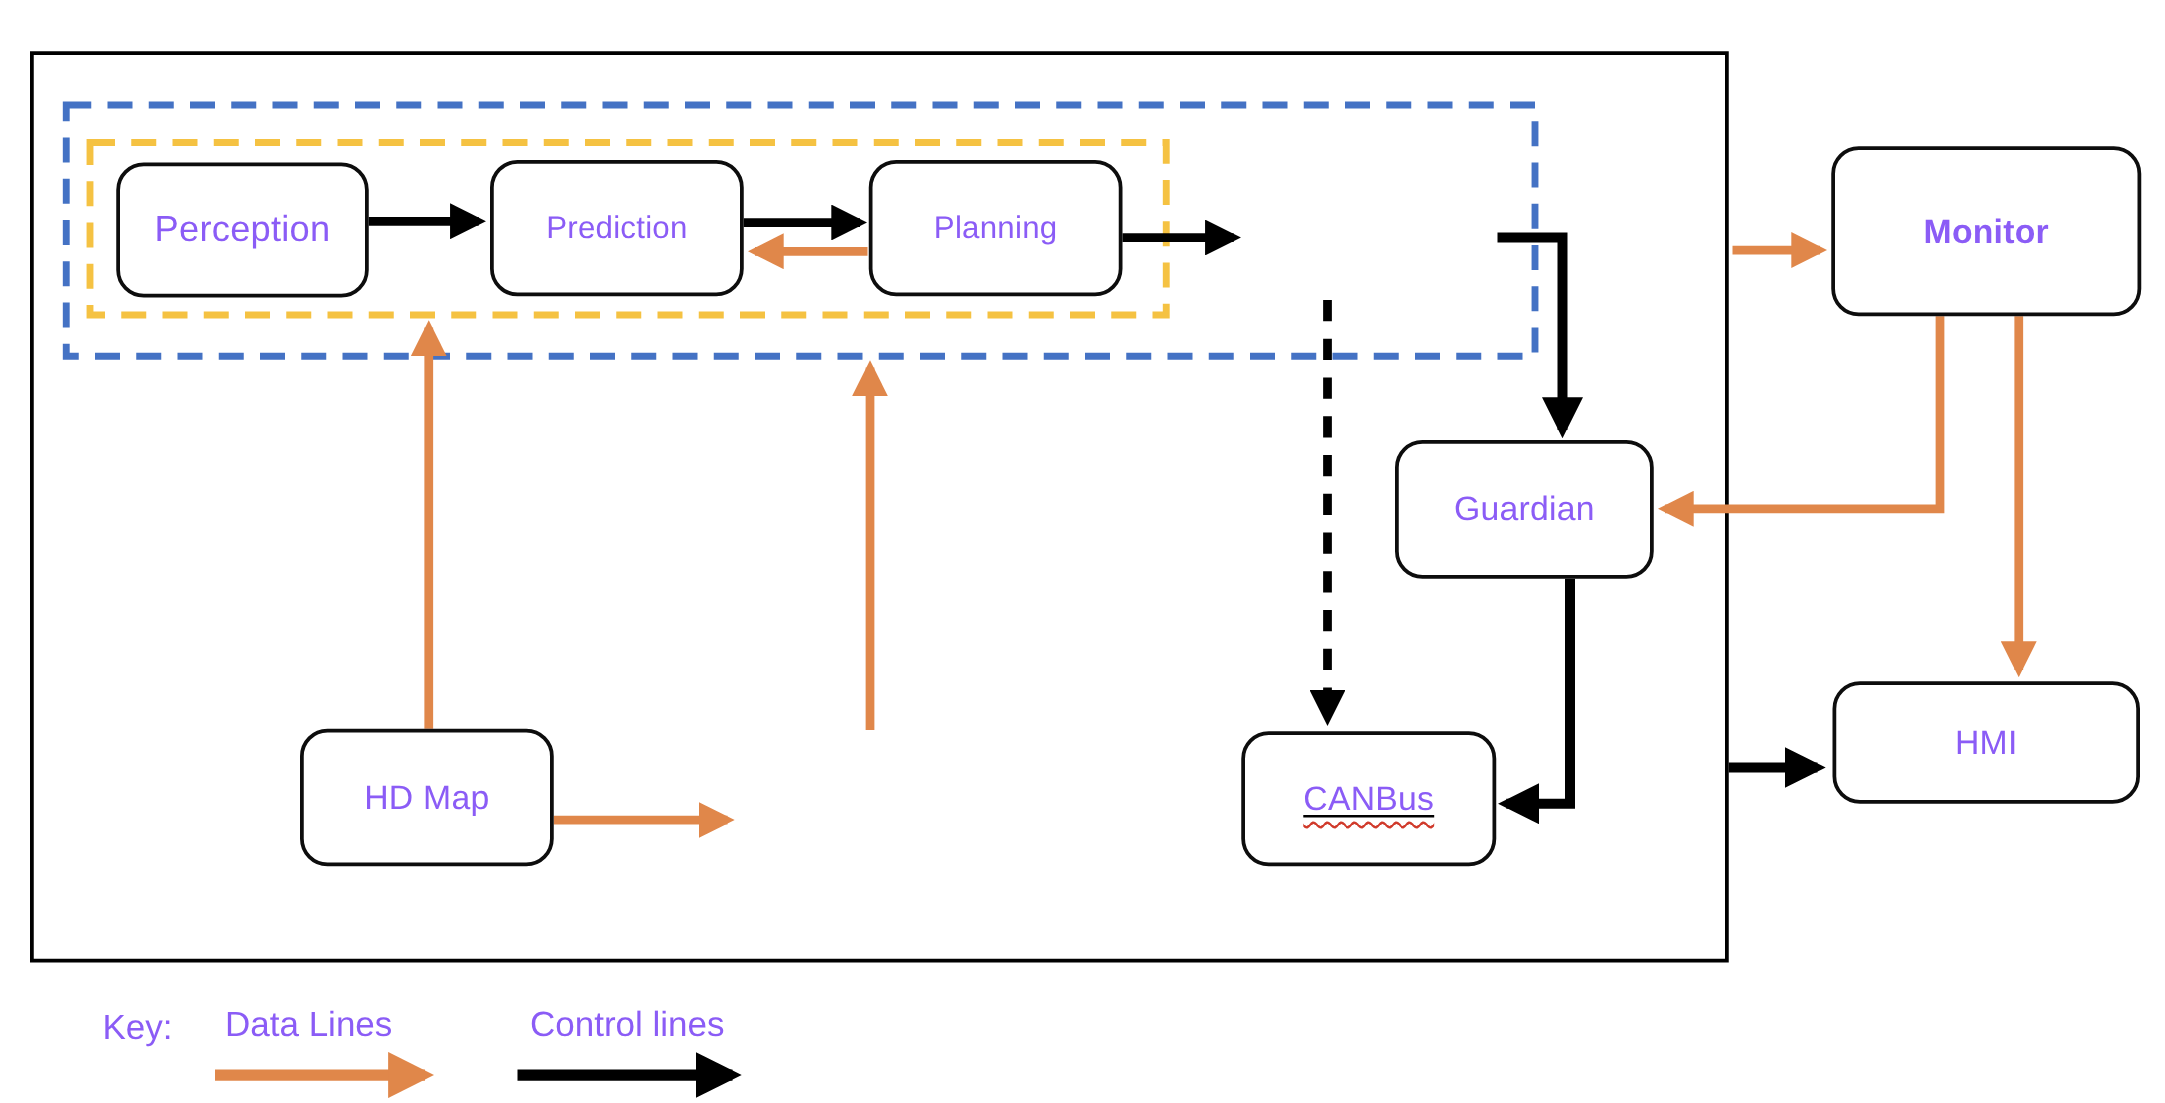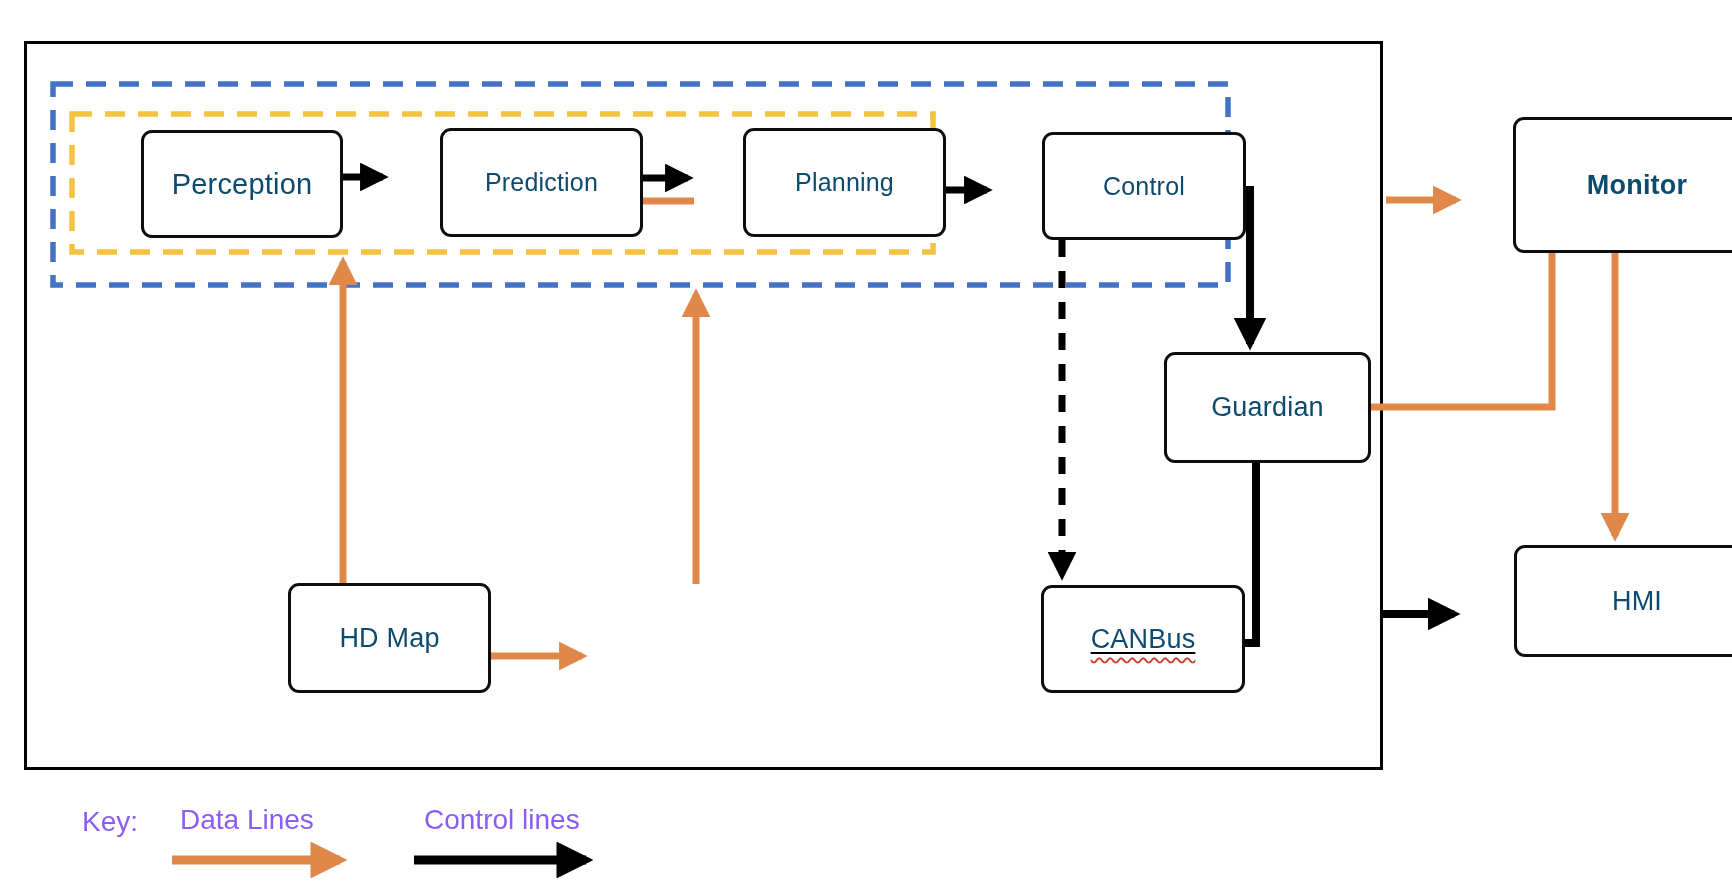--- a/index.html
+++ b/index.html
@@ -27,38 +27,37 @@
     left:24px; top:41px;
     width:1353px; height:723px;
     border:3px solid #000000;
     background:transparent;
   }
   .node{
     position:absolute;
     box-sizing:border-box;
     background:#ffffff;
     border:3.5px solid #0d0d0d;
-    border-radius:11px;
+    border-radius:22px;
     display:flex;
     align-items:center;
     justify-content:center;
-    color:#0c4a6e;
+    color:#8b5cf6;
     letter-spacing:0.2px;
-    margin-left:48px;
   }
   .node-perception{left:93px; top:130px; width:202px; height:108px; font-size:29px;}
   .node-prediction{left:392px; top:128px; width:203px; height:109px; font-size:25px;}
   .node-planning{left:695px; top:128px; width:203px; height:109px; font-size:25px;}
   .node-control{left:994px; top:132px; width:204px; height:108px; font-size:25px;}
   .node-monitor{left:1465px; top:117px; width:248px; height:136px; font-size:27px;font-weight:bold;}
   .node-guardian{left:1116px; top:352px; width:207px; height:111px; font-size:27px;}
   .node-hdmap{left:240px; top:583px; width:203px; height:110px; font-size:27px;}
   .node-localization{left:592px; top:584px; width:200px; height:111px; font-size:25px;}
   .node-canbus{left:993px; top:585px; width:204px; height:108px; font-size:27px;}
-  .node-hmi{left:1466px; top:545px; width:246px; height:112px; font-size:27px;}
+  .node-hmi{left:1466px; top:545px; width:246px; height:98px; font-size:27px;}
 
   .underline-solid{
     text-decoration:underline;
     text-decoration-color:#000000;
     text-decoration-thickness:2px;
     text-underline-offset:4px;
   }
   .squiggle{
     text-decoration:underline wavy #d03a2b;
     text-decoration-thickness:1.5px;
@@ -115,23 +114,20 @@
 
   <div class="node node-perception">
     <span>Perception</span>
   </div>
   <div class="node node-prediction">
     <span>Prediction</span>
   </div>
   <div class="node node-planning">
     <span>Planning</span>
   </div>
-  <div class="node node-control">
-    <span>Control</span>
-  </div>
   <div class="node node-monitor">
     <span>Monitor</span>
   </div>
   <div class="node node-guardian">
     <span>Guardian</span>
   </div>
   <div class="node node-hdmap">
     <span>HD Map</span>
   </div>
   <div class="node node-canbus">

